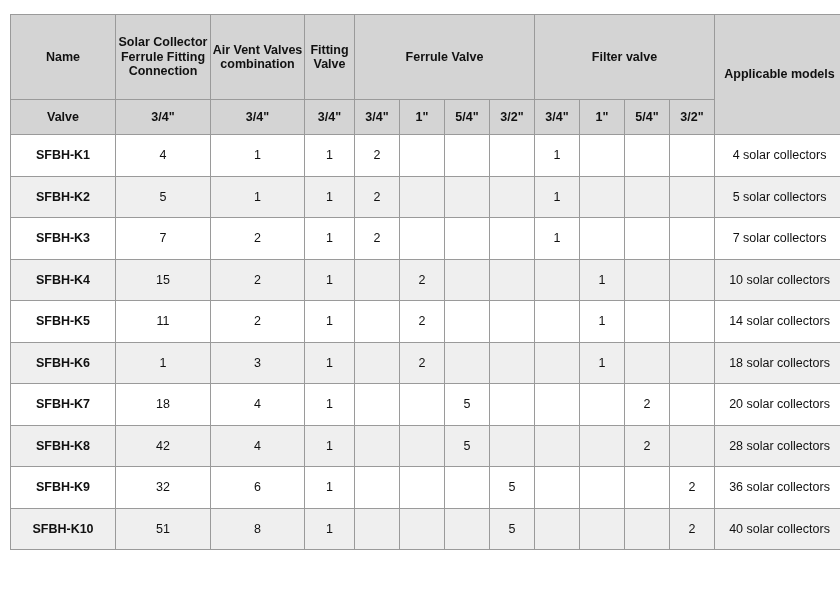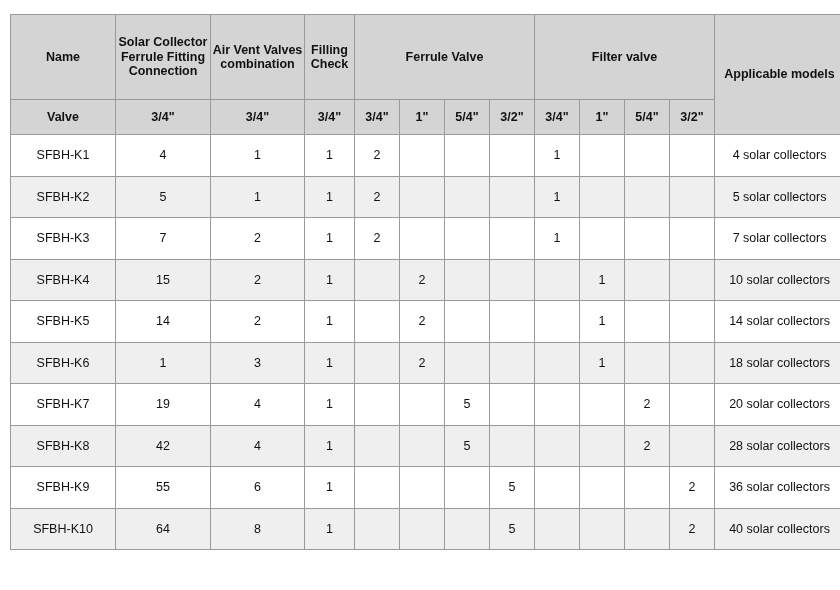--- a/index.html
+++ b/index.html
@@ -63,20 +63,21 @@
     font-weight: normal;
   }
   tbody tr.odd td {
     background: #ffffff;
   }
   tbody tr.even td {
     background: #efefef;
   }
   td.name {
     font-size: 12.5px;
+    font-weight: bold;
   }
   td.applicable {
     font-size: 12.5px;
   }
   td.empty { }
   
   col.c-name       { width: 105px; }
   col.c-ferrule    { width: 95px; }
   col.c-airvent    { width: 94px; }
   col.c-filling    { width: 50px; }
@@ -108,21 +109,21 @@
       <col class="c-c2">
       <col class="c-c3">
       <col class="c-c4">
       <col class="c-applicable">
     </colgroup>
     <thead>
       <tr>
         <th class="h-main" rowspan="1">Name</th>
         <th class="h-main">Solar Collector Ferrule Fitting Connection</th>
         <th class="h-main">Air Vent Valves combination</th>
-        <th class="h-main">Filling Check</th>
+        <th class="h-main">Fitting Valve</th>
         <th class="h-main" colspan="4">Ferrule Valve</th>
         <th class="h-main" colspan="4">Filter valve</th>
         <th class="h-applicable" rowspan="2">Applicable models</th>
       </tr>
       <tr>
         <th class="h-size">Valve</th>
         <th class="h-size">3/4"</th>
         <th class="h-size">3/4"</th>
         <th class="h-size">3/4"</th>
         <th class="h-size">3/4"</th>
@@ -191,21 +192,21 @@
           <td class="empty"></td>
           <td class="empty"></td>
           <td class="empty"></td>
           <td class="empty">1</td>
           <td class="empty"></td>
           <td class="empty"></td>
           <td class="applicable">10 solar collectors</td>
         </tr>
         <tr class="odd">
           <td class="name">SFBH-K5</td>
-          <td class="">14</td>
+          <td class="">11</td>
           <td class="">2</td>
           <td class="">1</td>
           <td class="empty"></td>
           <td class="empty">2</td>
           <td class="empty"></td>
           <td class="empty"></td>
           <td class="empty"></td>
           <td class="empty">1</td>
           <td class="empty"></td>
           <td class="empty"></td>
@@ -221,21 +222,21 @@
           <td class="empty"></td>
           <td class="empty"></td>
           <td class="empty"></td>
           <td class="empty">1</td>
           <td class="empty"></td>
           <td class="empty"></td>
           <td class="applicable">18 solar collectors</td>
         </tr>
         <tr class="odd">
           <td class="name">SFBH-K7</td>
-          <td class="">19</td>
+          <td class="">18</td>
           <td class="">4</td>
           <td class="">1</td>
           <td class="empty"></td>
           <td class="empty"></td>
           <td class="empty">5</td>
           <td class="empty"></td>
           <td class="empty"></td>
           <td class="empty"></td>
           <td class="empty">2</td>
           <td class="empty"></td>
@@ -251,36 +252,36 @@
           <td class="empty">5</td>
           <td class="empty"></td>
           <td class="empty"></td>
           <td class="empty"></td>
           <td class="empty">2</td>
           <td class="empty"></td>
           <td class="applicable">28 solar collectors</td>
         </tr>
         <tr class="odd">
           <td class="name">SFBH-K9</td>
-          <td class="">55</td>
+          <td class="">32</td>
           <td class="">6</td>
           <td class="">1</td>
           <td class="empty"></td>
           <td class="empty"></td>
           <td class="empty"></td>
           <td class="empty">5</td>
           <td class="empty"></td>
           <td class="empty"></td>
           <td class="empty"></td>
           <td class="empty">2</td>
           <td class="applicable">36 solar collectors</td>
         </tr>
         <tr class="even">
           <td class="name">SFBH-K10</td>
-          <td class="">64</td>
+          <td class="">51</td>
           <td class="">8</td>
           <td class="">1</td>
           <td class="empty"></td>
           <td class="empty"></td>
           <td class="empty"></td>
           <td class="empty">5</td>
           <td class="empty"></td>
           <td class="empty"></td>
           <td class="empty"></td>
           <td class="empty">2</td>

